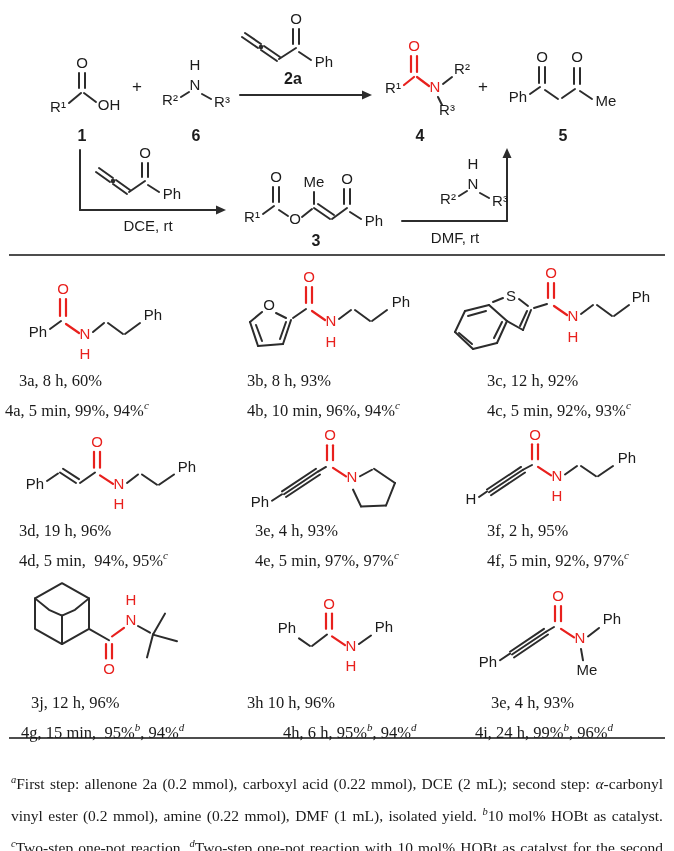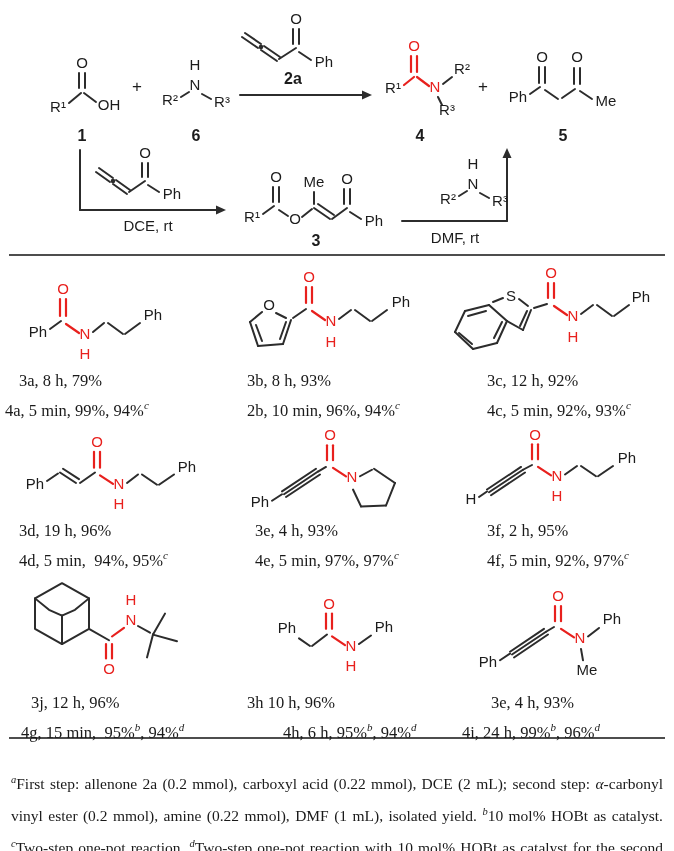--- a/index.html
+++ b/index.html
@@ -174,21 +174,21 @@
         <line class="rd" x1="61" y1="66" x2="74" y2="75"></line>
         <line class="bk" x1="88" y1="74" x2="99" y2="65"></line>
         <line class="bk" x1="103" y1="65" x2="118" y2="76"></line>
         <line class="bk" x1="120" y1="76" x2="135" y2="65"></line>
         <text x="33" y="79" text-anchor="middle">Ph</text>
         <text class="red" x="58" y="36" text-anchor="middle">O</text>
         <text class="red" x="80" y="81" text-anchor="middle">N</text>
         <text class="red" x="80" y="101" text-anchor="middle">H</text>
         <text x="148" y="62" text-anchor="middle">Ph</text>
       </svg>
-      <div class="lab" style="margin-left:14px"><b>3a</b><span>, 8 h, 79%</span></div>
+      <div class="lab" style="margin-left:14px"><b>3a</b><span>, 8 h, 60%</span></div>
       <div class="lab" style=""><b>4a</b><span>, 5 min, 99%, 94%</span><sup><i>c</i></sup><span></span><sup><i></i></sup></div>
     </div>
 
     <div class="cell">
       <svg width="215" height="106" viewBox="0 0 215 106">
         <line class="bk" x1="53" y1="55" x2="63" y2="60"></line>
         <line class="bk" x1="68" y1="62" x2="60" y2="86"></line>
         <line class="bk" x1="63" y1="64" x2="57" y2="81"></line>
         <line class="bk" x1="60" y1="86" x2="35" y2="88"></line>
         <line class="bk" x1="35" y1="88" x2="27" y2="64"></line>
@@ -201,21 +201,21 @@
         <line class="bk" x1="116" y1="61" x2="128" y2="52"></line>
         <line class="bk" x1="132" y1="52" x2="147" y2="63"></line>
         <line class="bk" x1="149" y1="63" x2="164" y2="52"></line>
         <text x="46" y="52" text-anchor="middle">O</text>
         <text class="red" x="86" y="24" text-anchor="middle">O</text>
         <text class="red" x="108" y="68" text-anchor="middle">N</text>
         <text class="red" x="108" y="89" text-anchor="middle">H</text>
         <text x="178" y="49" text-anchor="middle">Ph</text>
       </svg>
       <div class="lab" style="margin-left:24px"><b>3b</b><span>, 8 h, 93%</span></div>
-      <div class="lab" style="margin-left:24px"><b>2b</b><span>, 10 min, 96%, 94%</span><sup><i>c</i></sup><span></span><sup><i></i></sup></div>
+      <div class="lab" style="margin-left:24px"><b>4b</b><span>, 10 min, 96%, 94%</span><sup><i>c</i></sup><span></span><sup><i></i></sup></div>
     </div>
 
     <div class="cell">
       <svg width="215" height="106" viewBox="0 0 215 106">
         <line class="bk" x1="14" y1="74" x2="24" y2="53"></line>
         <line class="bk" x1="24" y1="53" x2="48" y2="47"></line>
         <line class="bk" x1="27" y1="58" x2="45" y2="53"></line>
         <line class="bk" x1="48" y1="47" x2="66" y2="63"></line>
         <line class="bk" x1="66" y1="63" x2="56" y2="85"></line>
         <line class="bk" x1="61" y1="64" x2="53" y2="80"></line>
@@ -364,21 +364,21 @@
         <line class="rd" x1="120" y1="66" x2="133" y2="75"></line>
         <line class="bk" x1="147" y1="74" x2="158" y2="65"></line>
         <line class="bk" x1="140" y1="87" x2="142" y2="99"></line>
         <text x="47" y="106" text-anchor="middle">Ph</text>
         <text class="red" x="117" y="37" text-anchor="middle">O</text>
         <text class="red" x="139" y="81" text-anchor="middle">N</text>
         <text x="171" y="61" text-anchor="middle">Ph</text>
         <text x="146" y="114" text-anchor="middle">Me</text>
       </svg>
       <div class="lab" style="margin-left:50px"><b>3e</b><span>, 4 h, 93%</span></div>
-      <div class="lab" style="margin-left:21px"><b>4i</b><span>, 24 h, 99%</span><sup><i>b</i></sup><span>, 96%</span><sup><i>d</i></sup></div>
+      <div class="lab" style="margin-left:34px"><b>4i</b><span>, 24 h, 99%</span><sup><i>b</i></sup><span>, 96%</span><sup><i>d</i></sup></div>
     </div>
 
   </div>
 
   <div class="hr"></div>
 
   
   <p class="fn"><sup><i>a</i></sup><span>First step: allenone 2a (0.2 mmol), carboxyl acid (0.22 mmol), DCE (2 mL); second step: </span><i>α</i><span>-carbonyl vinyl ester (0.2 mmol), amine (0.22 mmol), DMF (1 mL), isolated yield. </span><sup><i>b</i></sup><span>10 mol% HOBt as catalyst. </span><sup><i>c</i></sup><span>Two-step one-pot reaction. </span><sup><i>d</i></sup><span>Two-step one-pot reaction with 10 mol% HOBt as catalyst for the second step.</span></p>
 
 </div>

